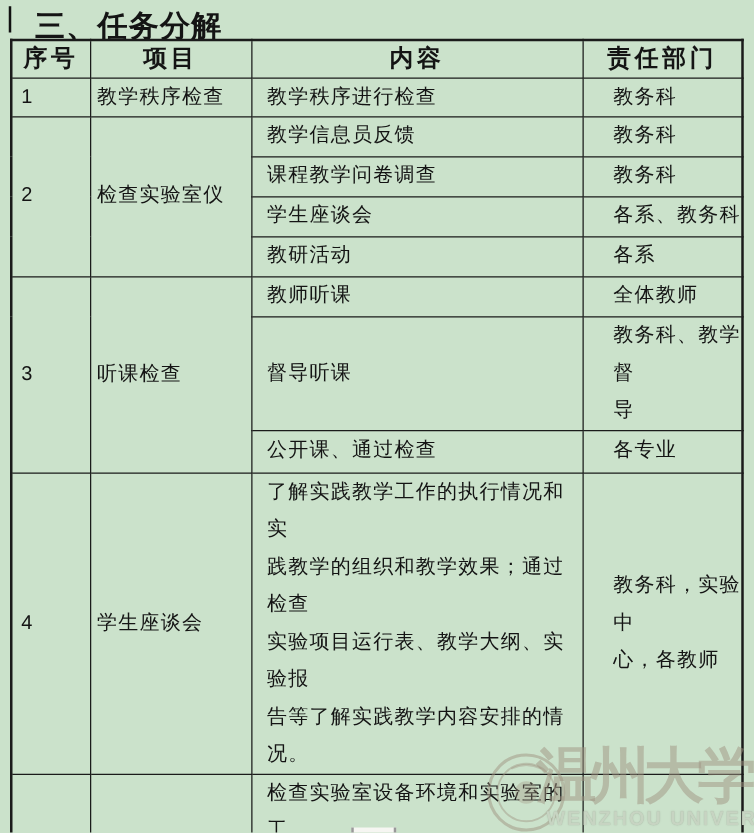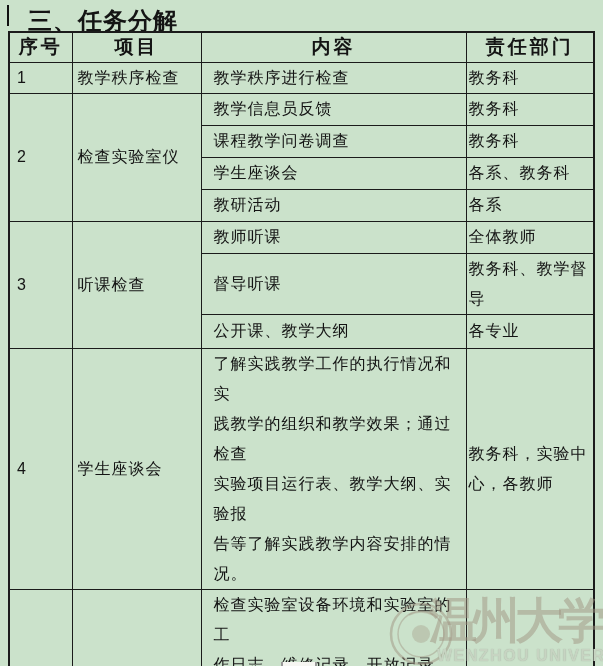--- a/index.html
+++ b/index.html
@@ -39,21 +39,21 @@
   .task-table td {
     font-size:16px; letter-spacing:1px;
     vertical-align:middle;
     line-height:30px;
     white-space:pre-line;
     padding:0;
   }
   td.no      { padding-left:7px; }
   td.proj    { padding-left:5px; }
   td.content { padding-left:12px; }
-  td.dept    { padding-left:2px; }
+  td.dept    { padding-left:24px; }
   tr.h30  { height:30px; }
   tr.h32  { height:32px; }
   tr.h34  { height:34px; }
   tr.h60  { height:60px; }
   tr.h128 { height:128px; }
   tr.h129 { height:129px; }
   .watermark { position:absolute; pointer-events:none; z-index:5; }
   .wm-cn {
     left:429px; top:589px;
     font-family:"Liberation Serif","DejaVu Serif",serif;
@@ -130,21 +130,21 @@
     <td class="proj" rowspan="3">听课检查</td>
     <td class="content">教师听课</td>
     <td class="dept">全体教师</td>
   </tr>
   <tr class="h60">
     <td class="content">督导听课</td>
     <td class="dept">教务科、教学督
 导</td>
   </tr>
   <tr class="h34">
-    <td class="content">公开课、教学大纲</td>
+    <td class="content">公开课、通过检查</td>
     <td class="dept">各专业</td>
   </tr>
 
   <tr class="h129">
     <td class="no">4</td>
     <td class="proj">学生座谈会</td>
     <td class="content">了解实践教学工作的执行情况和实
 践教学的组织和教学效果；通过检查
 实验项目运行表、教学大纲、实验报
 告等了解实践教学内容安排的情况。</td>

